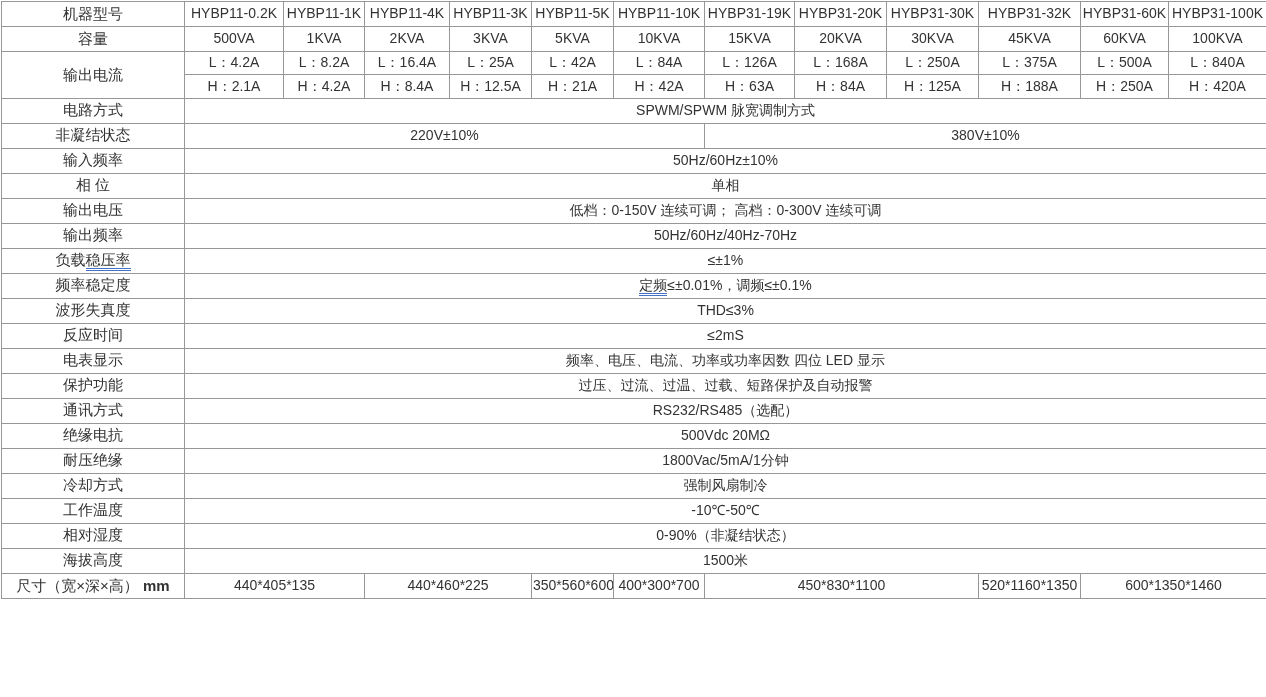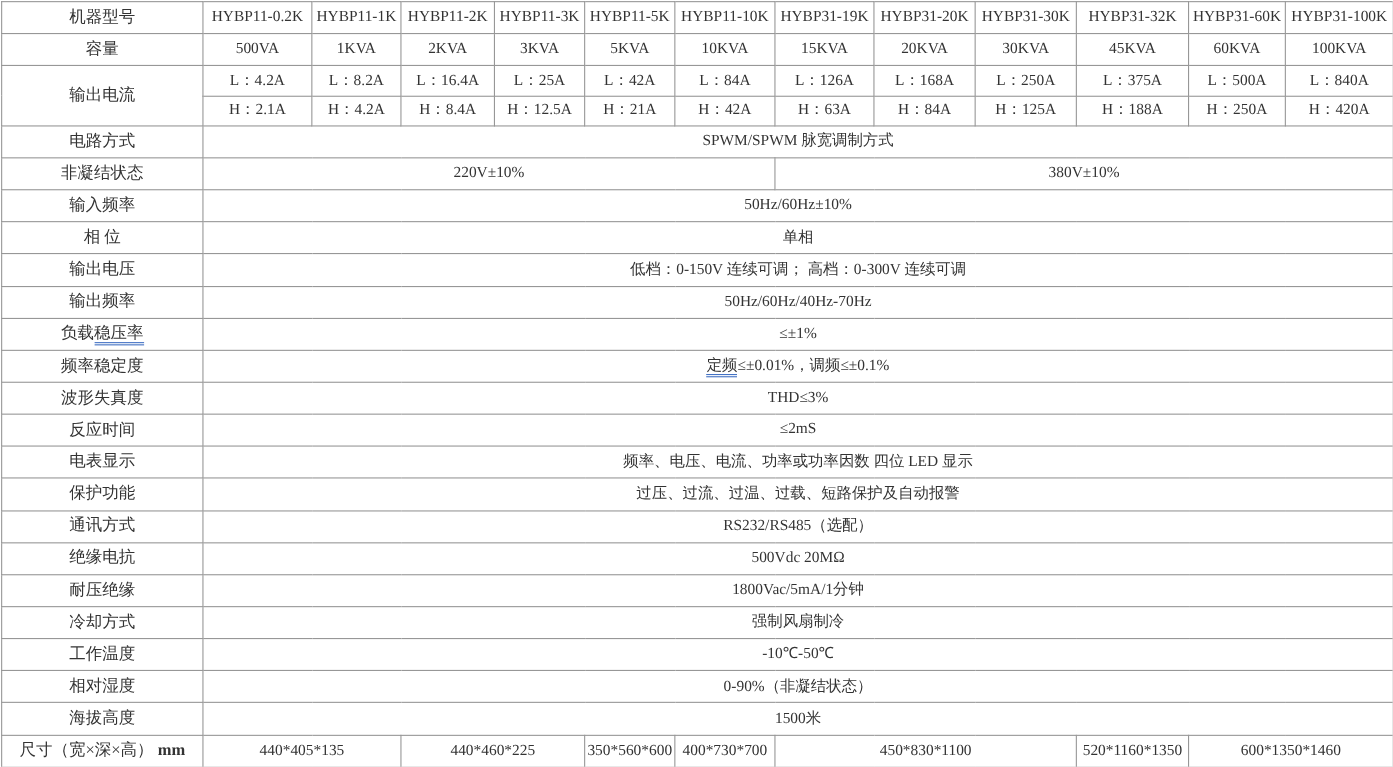--- a/index.html
+++ b/index.html
@@ -13,23 +13,23 @@
     padding:0;
     background:var(--bg);
     width:1266px;
     height:697px;
     overflow:hidden;
   }
   table[data-name="spec-table"]{
     border-collapse:collapse;
     table-layout:fixed;
     width:1263px;
-    height:697px;
+    height:598px;
     margin:1px;
-    font-family:Liberation Serif, serif;
+    font-family:Liberation Sans, sans-serif;
     color:var(--text);
   }
   td,th{
     border:1px solid var(--border);
     text-align:center;
     vertical-align:middle;
     font-weight:normal;
     padding:0 1px;
     white-space:nowrap;
     overflow:hidden;
@@ -63,21 +63,21 @@
       <col style="width: 92px;">
       <col style="width: 102px;">
       <col style="width: 88px;">
       <col style="width: 98px;">
     </colgroup>
     <tbody>
       <tr data-name="row-model">
         <th data-name="row-label"><span>机器型号</span></th>
         <td data-name="value-cell"><span>HYBP11-0.2K</span></td>
         <td data-name="value-cell"><span>HYBP11-1K</span></td>
-        <td data-name="value-cell"><span>HYBP11-2K</span></td>
+        <td data-name="value-cell"><span>HYBP11-4K</span></td>
         <td data-name="value-cell"><span>HYBP11-3K</span></td>
         <td data-name="value-cell"><span>HYBP11-5K</span></td>
         <td data-name="value-cell"><span>HYBP11-10K</span></td>
         <td data-name="value-cell"><span>HYBP31-19K</span></td>
         <td data-name="value-cell"><span>HYBP31-20K</span></td>
         <td data-name="value-cell"><span>HYBP31-30K</span></td>
         <td data-name="value-cell"><span>HYBP31-32K</span></td>
         <td data-name="value-cell"><span>HYBP31-60K</span></td>
         <td data-name="value-cell"><span>HYBP31-100K</span></td>
       </tr>
@@ -200,19 +200,19 @@
       </tr>
       <tr data-name="row-altitude">
         <th data-name="row-label"><span>海拔高度</span></th>
         <td colspan="12" data-name="value-cell"><span>1500米</span></td>
       </tr>
       <tr data-name="row-dimensions">
         <th data-name="row-label"><span>尺寸（宽×深×高） </span><span class="bold">mm</span></th>
         <td colspan="2" data-name="value-cell"><span>440*405*135</span></td>
         <td colspan="2" data-name="value-cell"><span>440*460*225</span></td>
         <td colspan="1" data-name="value-cell"><span>350*560*600</span></td>
-        <td colspan="1" data-name="value-cell"><span>400*730*700</span></td>
+        <td colspan="1" data-name="value-cell"><span>400*300*700</span></td>
         <td colspan="3" data-name="value-cell"><span>450*830*1100</span></td>
         <td colspan="1" data-name="value-cell"><span>520*1160*1350</span></td>
         <td colspan="2" data-name="value-cell"><span>600*1350*1460</span></td>
       </tr>
     </tbody>
   </table>
 
 </body></html>

